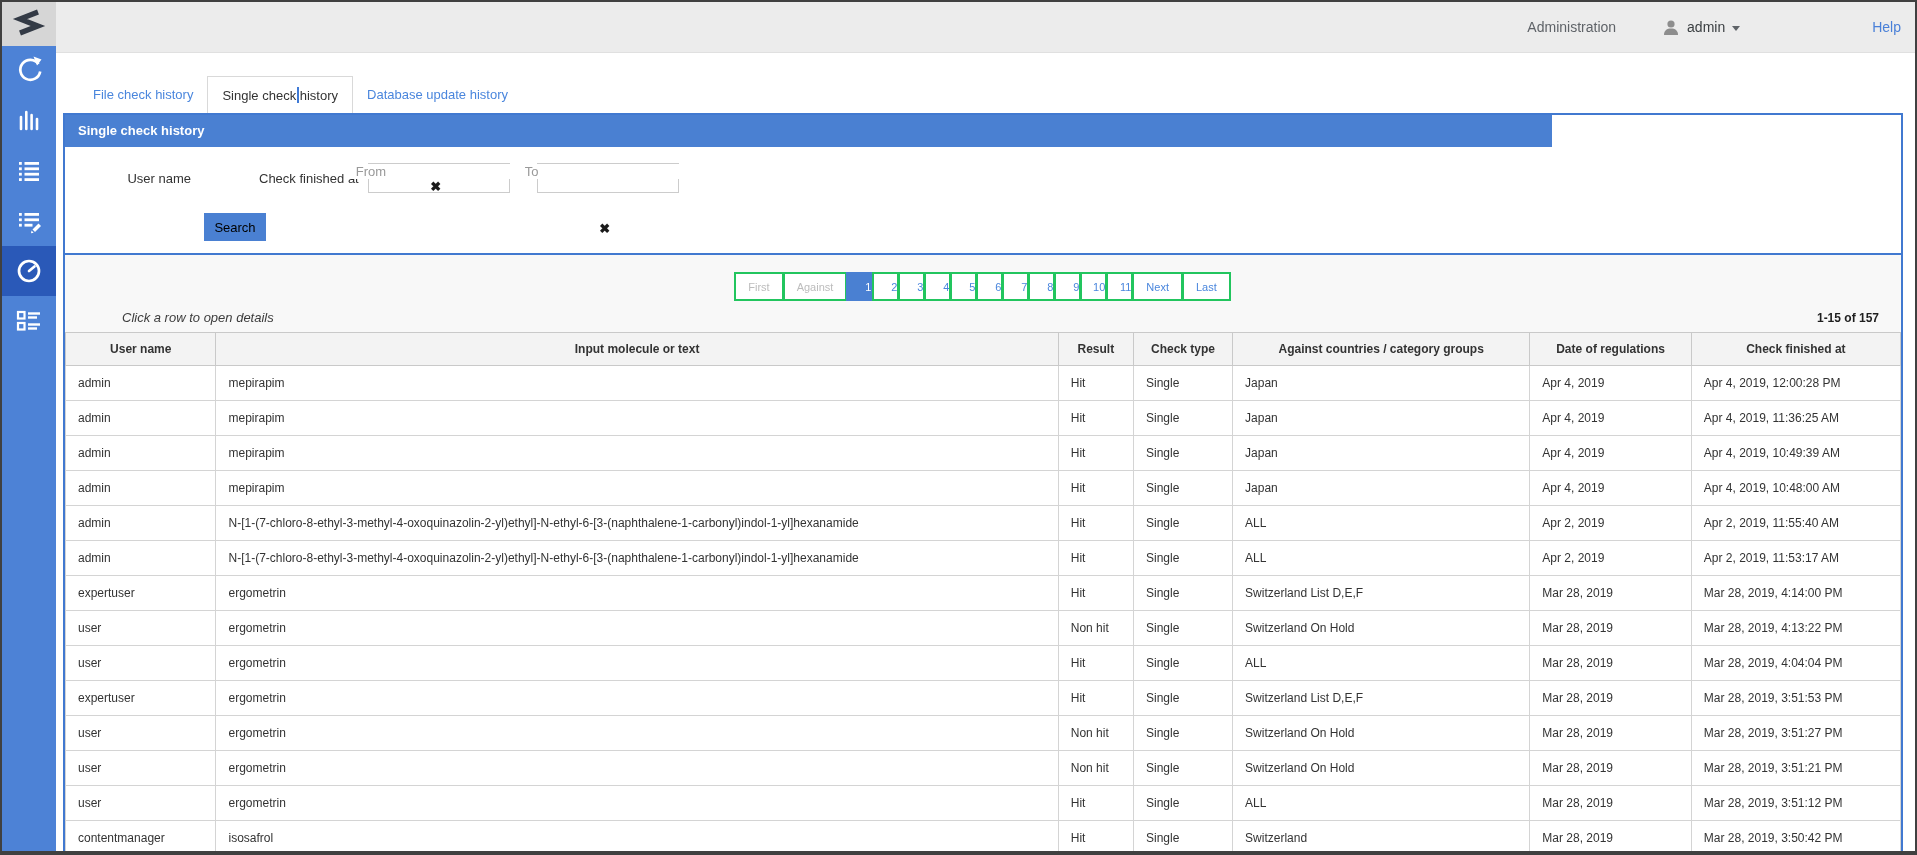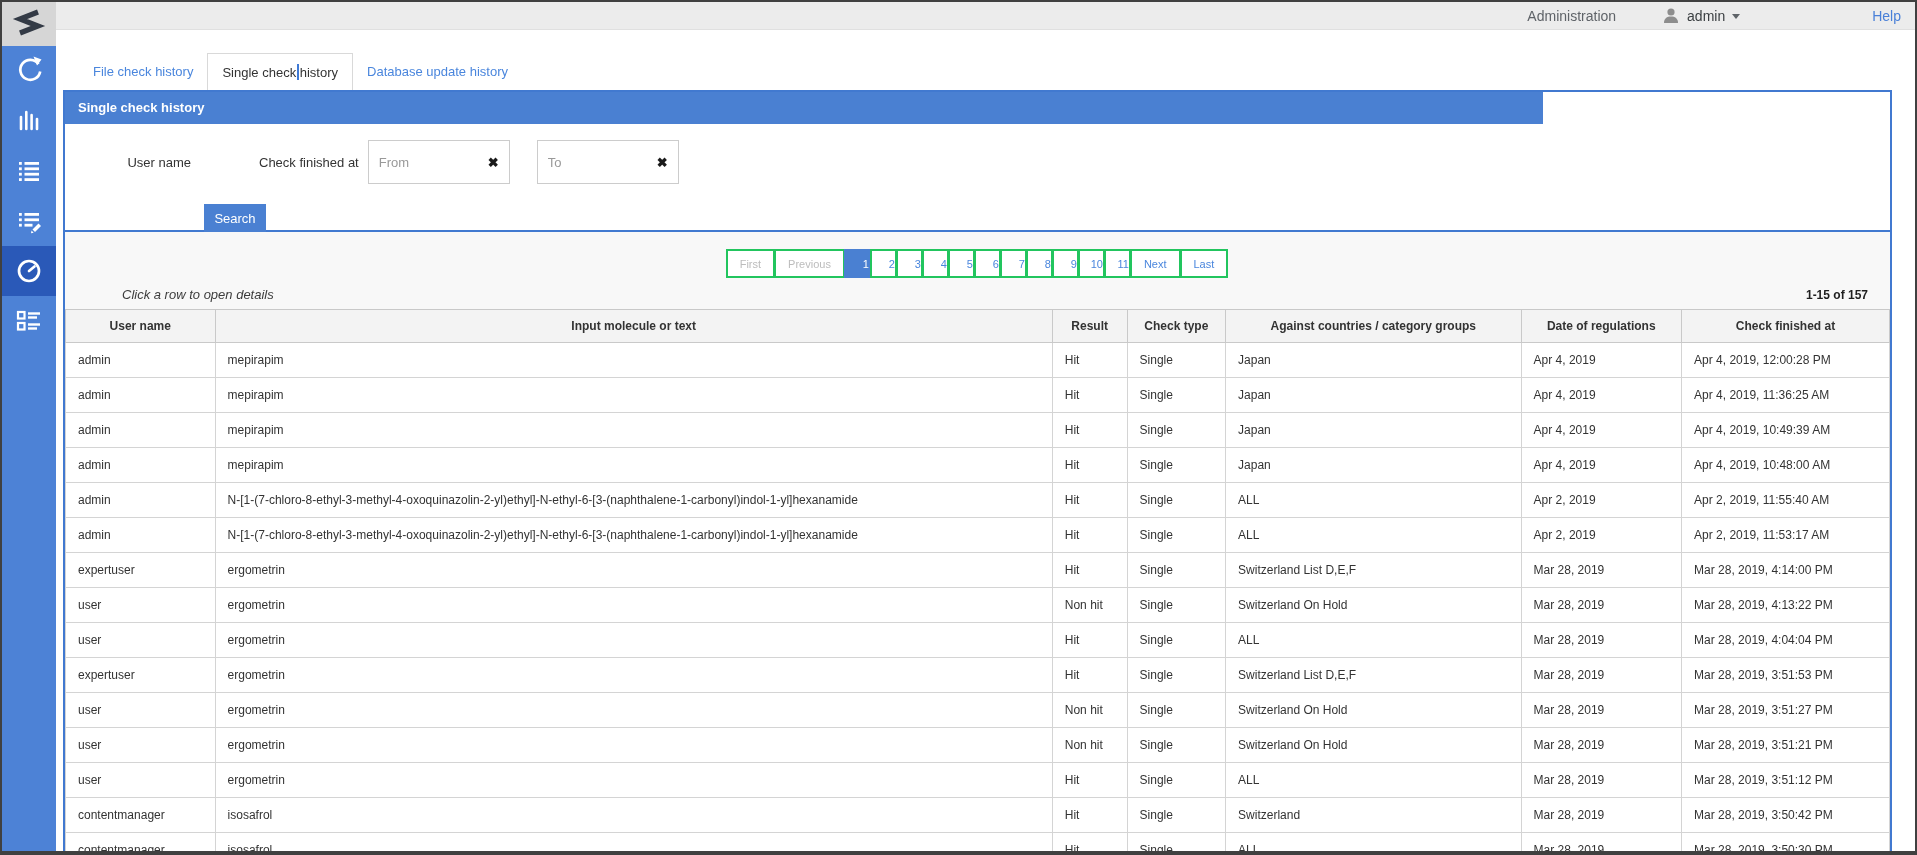--- a/index.html
+++ b/index.html
@@ -8,51 +8,51 @@
   .page { width:1917px; height:855px; border:2px solid #404040; border-bottom-width:4px; display:flex; background:#fff; overflow:hidden; }
 
   
   .sidebar { flex:0 0 54px; width:54px; background:#4d82d6; display:flex; flex-direction:column; }
   .logo-box { height:44px; background:#d6d6d6; display:flex; align-items:center; justify-content:center; cursor:pointer; }
   .side-item { height:50px; display:flex; align-items:center; justify-content:center; cursor:pointer; }
   .side-item.selected { background:#2a59b8; }
 
   
   .main { flex:1; display:flex; flex-direction:column; min-width:0; }
-  .topbar { height:28px; background:#ececec; border-bottom:1px solid #e0e0e0; display:flex; align-items:center; justify-content:flex-end; padding-right:14px; font-size:14px; }
+  .topbar { height:51px; background:#ececec; border-bottom:1px solid #e0e0e0; display:flex; align-items:center; justify-content:flex-end; padding-right:14px; font-size:14px; }
   .admin-link { color:#5f6368; margin-right:46px; cursor:pointer; }
   .user-menu { display:flex; align-items:center; color:#3c4043; margin-right:132px; cursor:pointer; }
   .user-menu .uname { margin-left:7px; }
   .caret { width:0; height:0; border-left:4px solid transparent; border-right:4px solid transparent; border-top:5px solid #5f6368; margin-left:7px; margin-top:2px; }
   .help-link { color:#4a80d8; cursor:pointer; }
 
-  .content { flex:1; display:flex; flex-direction:column; padding:23px 23px 0 7px; background:#fff; min-height:0; }
+  .content { flex:1; display:flex; flex-direction:column; padding:23px 12px 0 7px; background:#fff; min-height:0; }
 
   
   .tabs { display:flex; margin-left:16px; }
   .tab { position:relative; padding:11px 14px 10px 14px; font-size:13px; color:#4a86dd; cursor:pointer; background:transparent; }
   .tab.active { color:#333; background:#fff; border:1px solid #d9d9d9; border-bottom:none; cursor:text; }
   .text-cursor { position:absolute; left:89px; top:10px; width:2px; height:16px; background:#3f7ad6; }
 
   
   .panel { flex:1; border:2px solid #4179d0; display:flex; flex-direction:column; min-height:0; }
   .panel-header { width:81%; background:#4a80d2; color:#fff; font-weight:bold; font-size:13px; padding:8px 13px 9px 13px; }
   .form-area { background:#fff; border-bottom:2px solid #4179d0; padding-top:16px; height:108px; flex:0 0 auto; }
   .form-row { display:flex; align-items:center; }
   .lbl { font-size:13px; color:#333; }
   .lbl1 { width:126px; text-align:right; margin-right:13px; }
   .lbl2 { margin-left:55px; margin-right:9px; }
   .user-input { width:227px; height:30px; border:1px solid #ccc; padding:0 10px; font-size:13px; color:#333; font-family:"Liberation Sans", sans-serif; outline:none; }
   .user-input::placeholder { color:#999; }
-  .date-box { display:flex; align-items:center; width:142px; height:44px; border:1px solid #ccc; background:#fff; }
+  .date-box { display:flex; align-items:center; width:142px; height:30px; border:1px solid #ccc; background:#fff;flex-direction:column; }
   .date-box input { flex:1; min-width:0; border:none; outline:none; padding-left:10px; font-size:13px; color:#333; font-family:"Liberation Sans", sans-serif; }
   .date-box input::placeholder { color:#999; }
   .clear { padding:0 10px 0 4px; font-size:13px; font-weight:bold; color:#1a1a1a; cursor:pointer; }
   .date-box.to { margin-left:27px;gap:42px; }
-  .search-btn { display:block; margin:20px 0 0 139px; width:62px; height:28px; background:#4a80d2; border:none; color:#ffffff; font-size:13px; font-family:"Liberation Sans", sans-serif; cursor:pointer; }
+  .search-btn { display:block; margin:20px 0 0 139px; width:62px; height:28px; background:#4a80d2; border:none; color:#000000; font-size:13px; font-family:"Liberation Sans", sans-serif; cursor:pointer; }
 
   
   .results { flex:1; background:#f8f8f8; display:flex; flex-direction:column; min-height:0; }
   .pagination { display:flex; justify-content:center; margin-top:17px; }
   .pg-btn { border:2px solid #22c55e; background:#fff; height:29px; line-height:27px; font-size:11px; color:#4a86dd; text-align:right; margin-left:-1px; cursor:pointer; }
   .pg-word { padding:0 12px; }
   .pg-num { width:27px; padding:0; }
   .pg-btn.disabled { color:#bcbcbc; cursor:default; }
   .pg-btn.active { background:#4a80d2; border-color:#4a80d2; color:#fff; }
 
@@ -183,21 +183,21 @@
               <input type="text" placeholder="To" style="">
               <span class="clear">✖</span>
             </span>
           </div>
           <button class="search-btn">Search</button>
         </div>
 
         <div class="results">
           <div class="pagination">
               <div class="pg-btn pg-word disabled">First</div>
-              <div class="pg-btn pg-word disabled">Previous</div>
+              <div class="pg-btn pg-word disabled">Against</div>
               <div class="pg-btn pg-num active">1</div>
               <div class="pg-btn pg-num">2</div>
               <div class="pg-btn pg-num">3</div>
               <div class="pg-btn pg-num">4</div>
               <div class="pg-btn pg-num">5</div>
               <div class="pg-btn pg-num">6</div>
               <div class="pg-btn pg-num">7</div>
               <div class="pg-btn pg-num">8</div>
               <div class="pg-btn pg-num">9</div>
               <div class="pg-btn pg-num">10</div>

